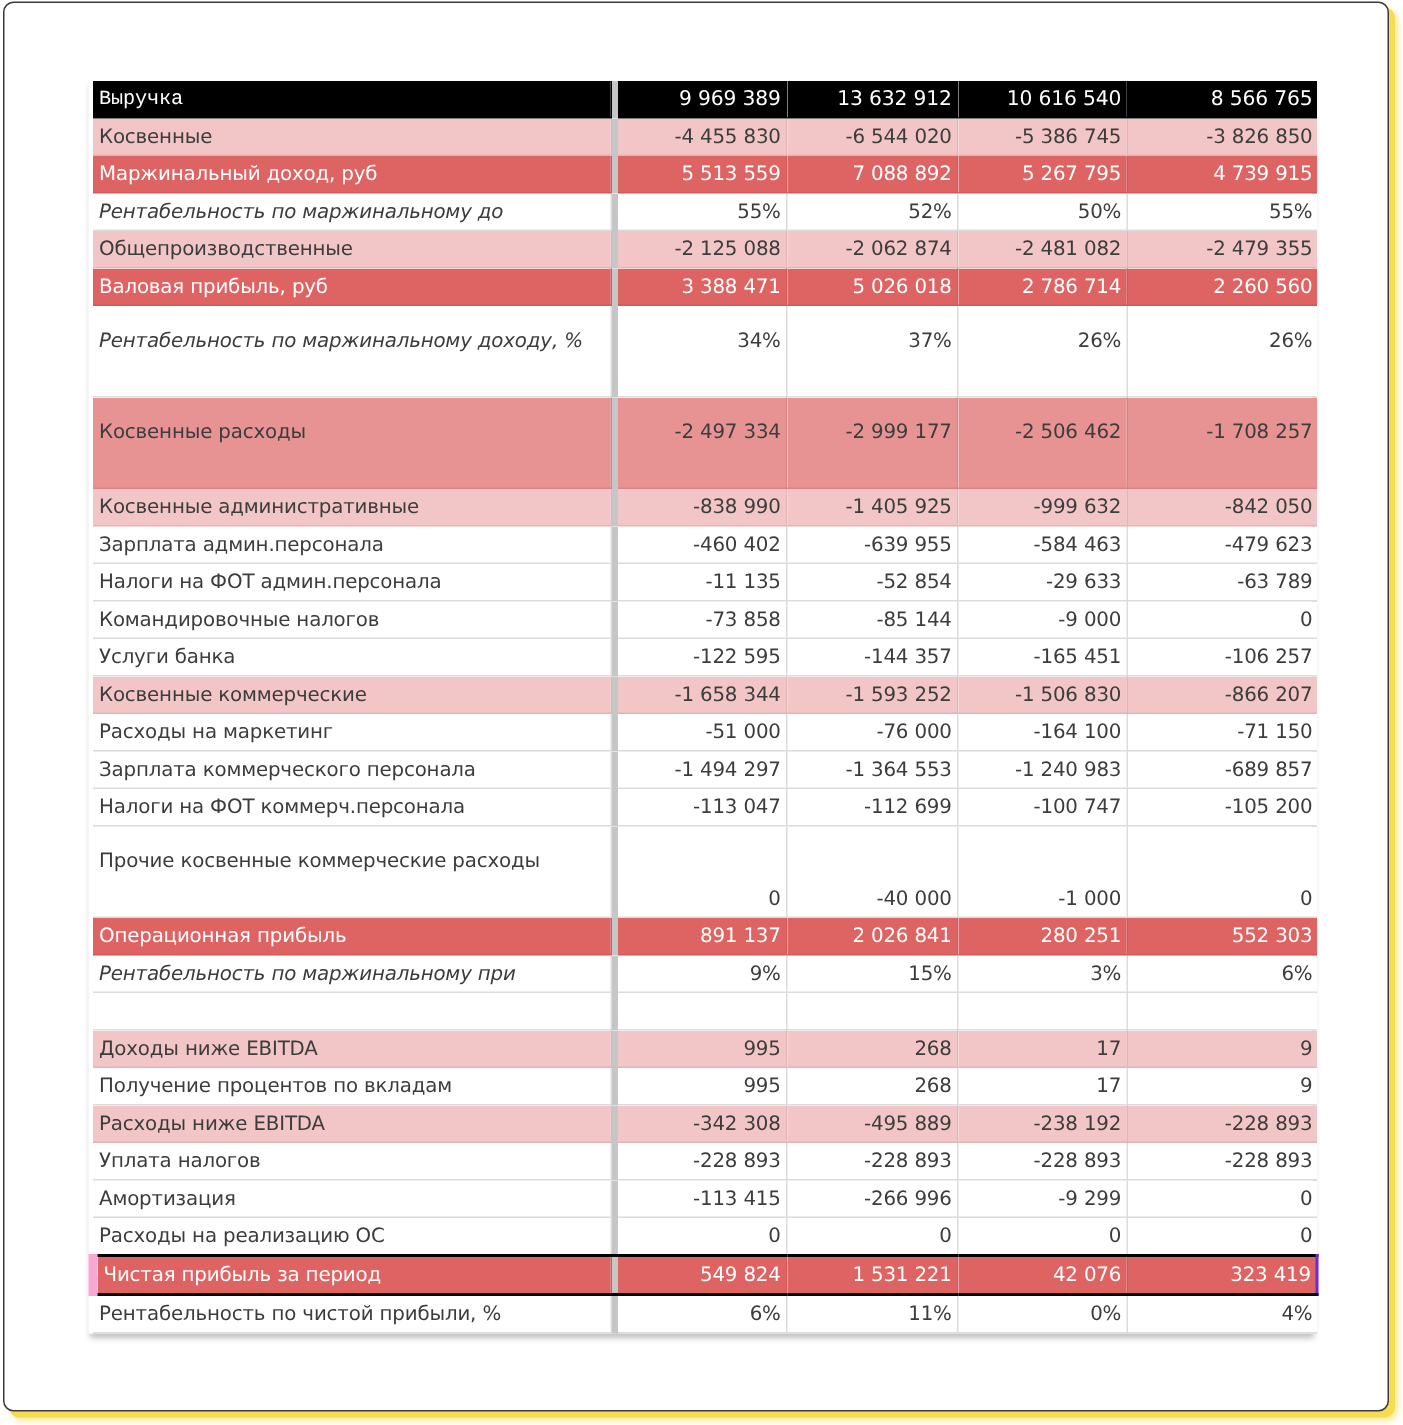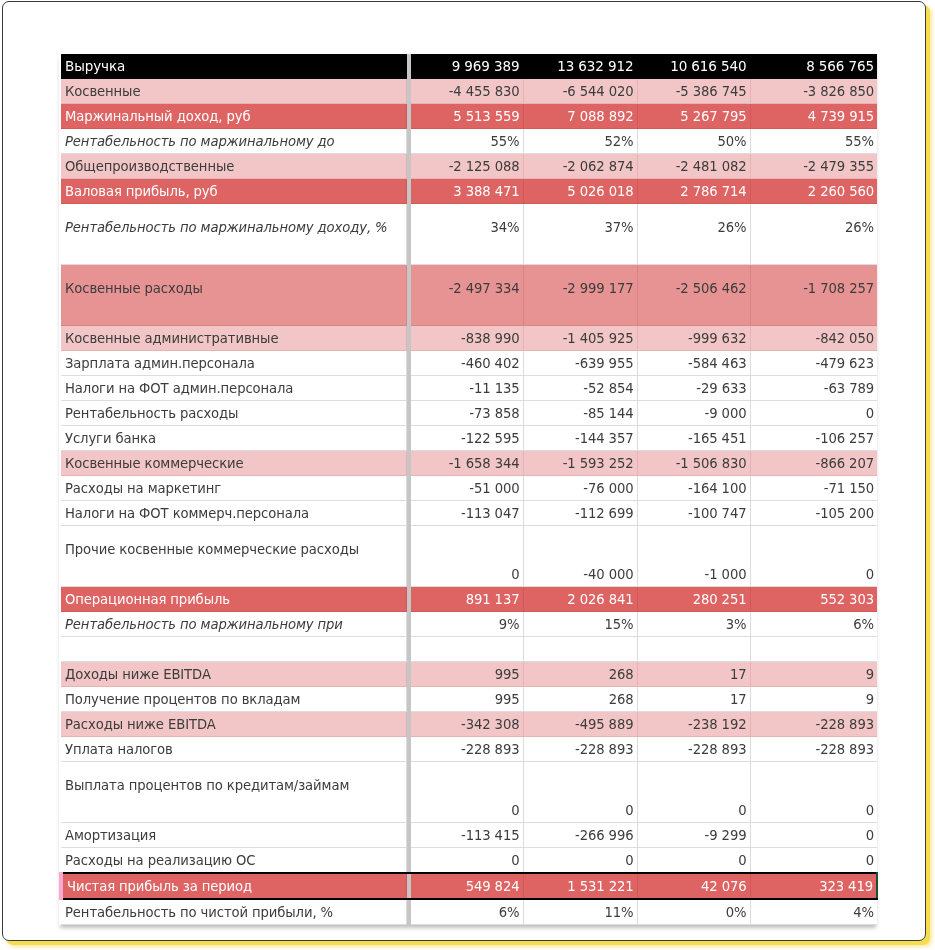--- a/index.html
+++ b/index.html
@@ -58,29 +58,29 @@
     padding: 0;
     border-right: none;
     border-bottom: none;
   }
   tr.tall td { height: 45px; vertical-align: top; padding-top: 15px; }
   tr.tall td.label { white-space: normal; }
   tr.tall.bottom-num td.num { vertical-align: bottom; padding-bottom: 3px; padding-top: 0; }
   tr.tall.top-num td.num { vertical-align: top; }
 
   tr.header td { background: #000; color: #fff; font-weight: normal; font-size: 13.5px; border-color: #000; }
-  tr.header td.label { font-weight: normal; }
+  tr.header td.label { font-weight: normal; font-family: Liberation Mono, monospace; }
   tr.light td { background: #f2c6c6; border-color: #e5b3b3; }
   tr.dark td { background: #de6464; color: #ffffff; border-color: #d25959; }
   tr.mid td { background: #e89393; border-color: #d98484; margin-left: 12px; }
   tr.plain td { background: #ffffff; }
   tr.italic td.label { font-style: italic; }
   tr.net td { border-top: 2px solid #000; border-bottom: 2px solid #000; }
-  tr.net td:first-child { border-left: 4px solid #f9a8d4; }
-  tr.net td:last-child { border-right: 2px solid #14532d; }
+  tr.net td:first-child { border-left: 6px solid #f9a8d4; }
+  tr.net td:last-child { border-right: 2px solid #6d28d9; }
   td:last-child { border-right: none; }
 </style>
 </head>
 <body>
 
 <div class="frame">
   <div class="sheet">
     <table>
       <colgroup>
         <col class="c-label">
@@ -173,21 +173,21 @@
           </tr>
           <tr class="plain">
             <td class="label">Налоги на ФОТ админ.персонала</td>
             <td class="sep"></td>
             <td class="num">-11 135</td>
             <td class="num">-52 854</td>
             <td class="num">-29 633</td>
             <td class="num">-63 789</td>
           </tr>
           <tr class="plain">
-            <td class="label">Рентабельность расходы</td>
+            <td class="label">Командировочные налогов</td>
             <td class="sep"></td>
             <td class="num">-73 858</td>
             <td class="num">-85 144</td>
             <td class="num">-9 000</td>
             <td class="num">0</td>
           </tr>
           <tr class="plain">
             <td class="label">Услуги банка</td>
             <td class="sep"></td>
             <td class="num">-122 595</td>
@@ -205,20 +205,28 @@
           </tr>
           <tr class="plain">
             <td class="label">Расходы на маркетинг</td>
             <td class="sep"></td>
             <td class="num">-51 000</td>
             <td class="num">-76 000</td>
             <td class="num">-164 100</td>
             <td class="num">-71 150</td>
           </tr>
           <tr class="plain">
+            <td class="label">Зарплата коммерческого персонала</td>
+            <td class="sep"></td>
+            <td class="num">-1 494 297</td>
+            <td class="num">-1 364 553</td>
+            <td class="num">-1 240 983</td>
+            <td class="num">-689 857</td>
+          </tr>
+          <tr class="plain">
             <td class="label">Налоги на ФОТ коммерч.персонала</td>
             <td class="sep"></td>
             <td class="num">-113 047</td>
             <td class="num">-112 699</td>
             <td class="num">-100 747</td>
             <td class="num">-105 200</td>
           </tr>
           <tr class="plain tall bottom-num">
             <td class="label">Прочие косвенные коммерческие расходы</td>
             <td class="sep"></td>
@@ -275,28 +283,20 @@
             <td class="num">-238 192</td>
             <td class="num">-228 893</td>
           </tr>
           <tr class="plain">
             <td class="label">Уплата налогов</td>
             <td class="sep"></td>
             <td class="num">-228 893</td>
             <td class="num">-228 893</td>
             <td class="num">-228 893</td>
             <td class="num">-228 893</td>
-          </tr>
-          <tr class="plain tall bottom-num">
-            <td class="label">Выплата процентов по кредитам/займам</td>
-            <td class="sep"></td>
-            <td class="num">0</td>
-            <td class="num">0</td>
-            <td class="num">0</td>
-            <td class="num">0</td>
           </tr>
           <tr class="plain">
             <td class="label">Амортизация</td>
             <td class="sep"></td>
             <td class="num">-113 415</td>
             <td class="num">-266 996</td>
             <td class="num">-9 299</td>
             <td class="num">0</td>
           </tr>
           <tr class="plain">

